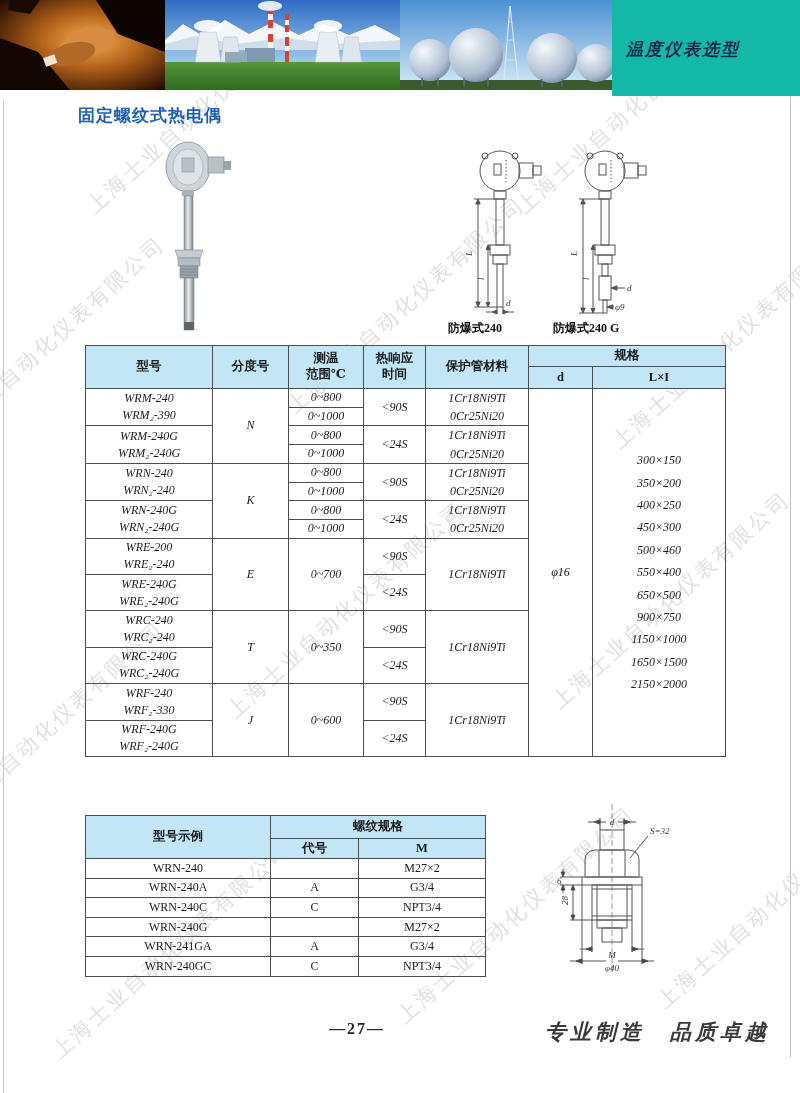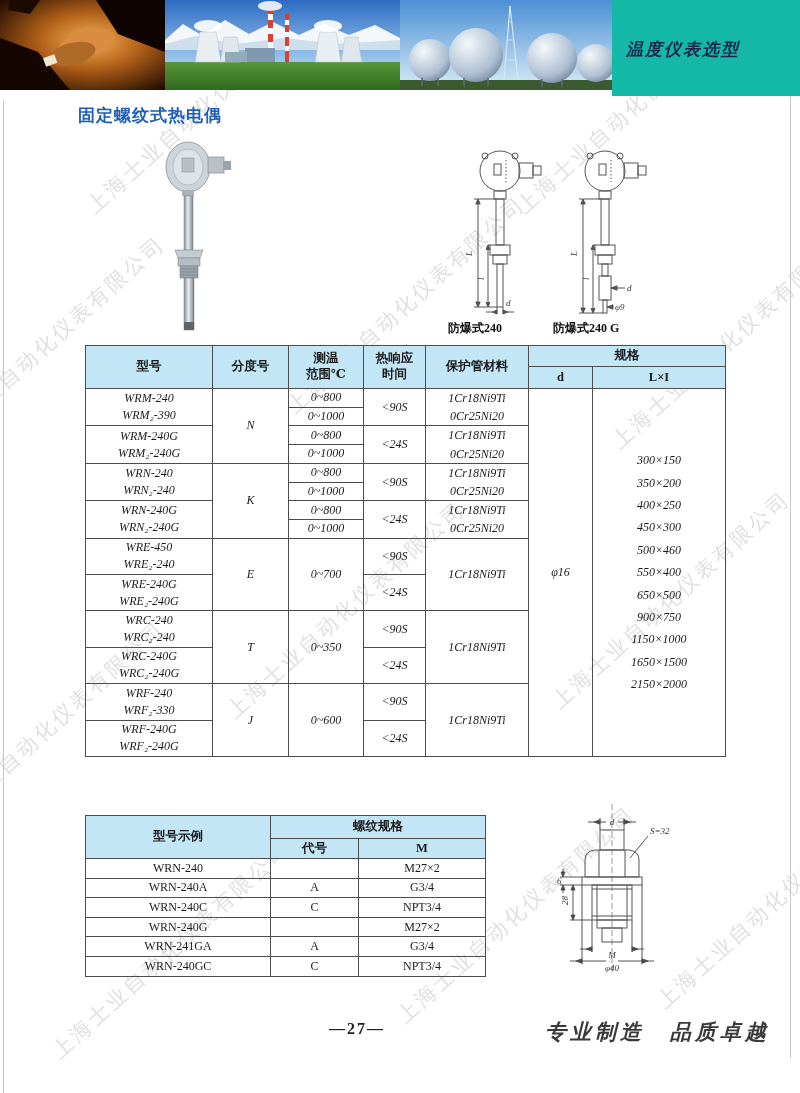--- a/index.html
+++ b/index.html
@@ -363,21 +363,21 @@
         <td rowspan="2" class="mat-cell">
             <div>1Cr18Ni9Ti</div>
             <div>0Cr25Ni20</div>
           </td>
       </tr>
       <tr>
           <td>0~1000</td>
         </tr>
       <tr>
         <td rowspan="2" class="model-cell">
-            <div>WRE-450</div>
+            <div>WRE-200</div>
             <div>WRE₂-240</div>
           </td>
         <td rowspan="4">E</td>
         <td rowspan="4">0~700</td>
         <td rowspan="2">&lt;90S</td>
         <td rowspan="4">1Cr18Ni9Ti</td>
       </tr>
       <tr></tr>
       <tr>
         <td rowspan="2" class="model-cell">

